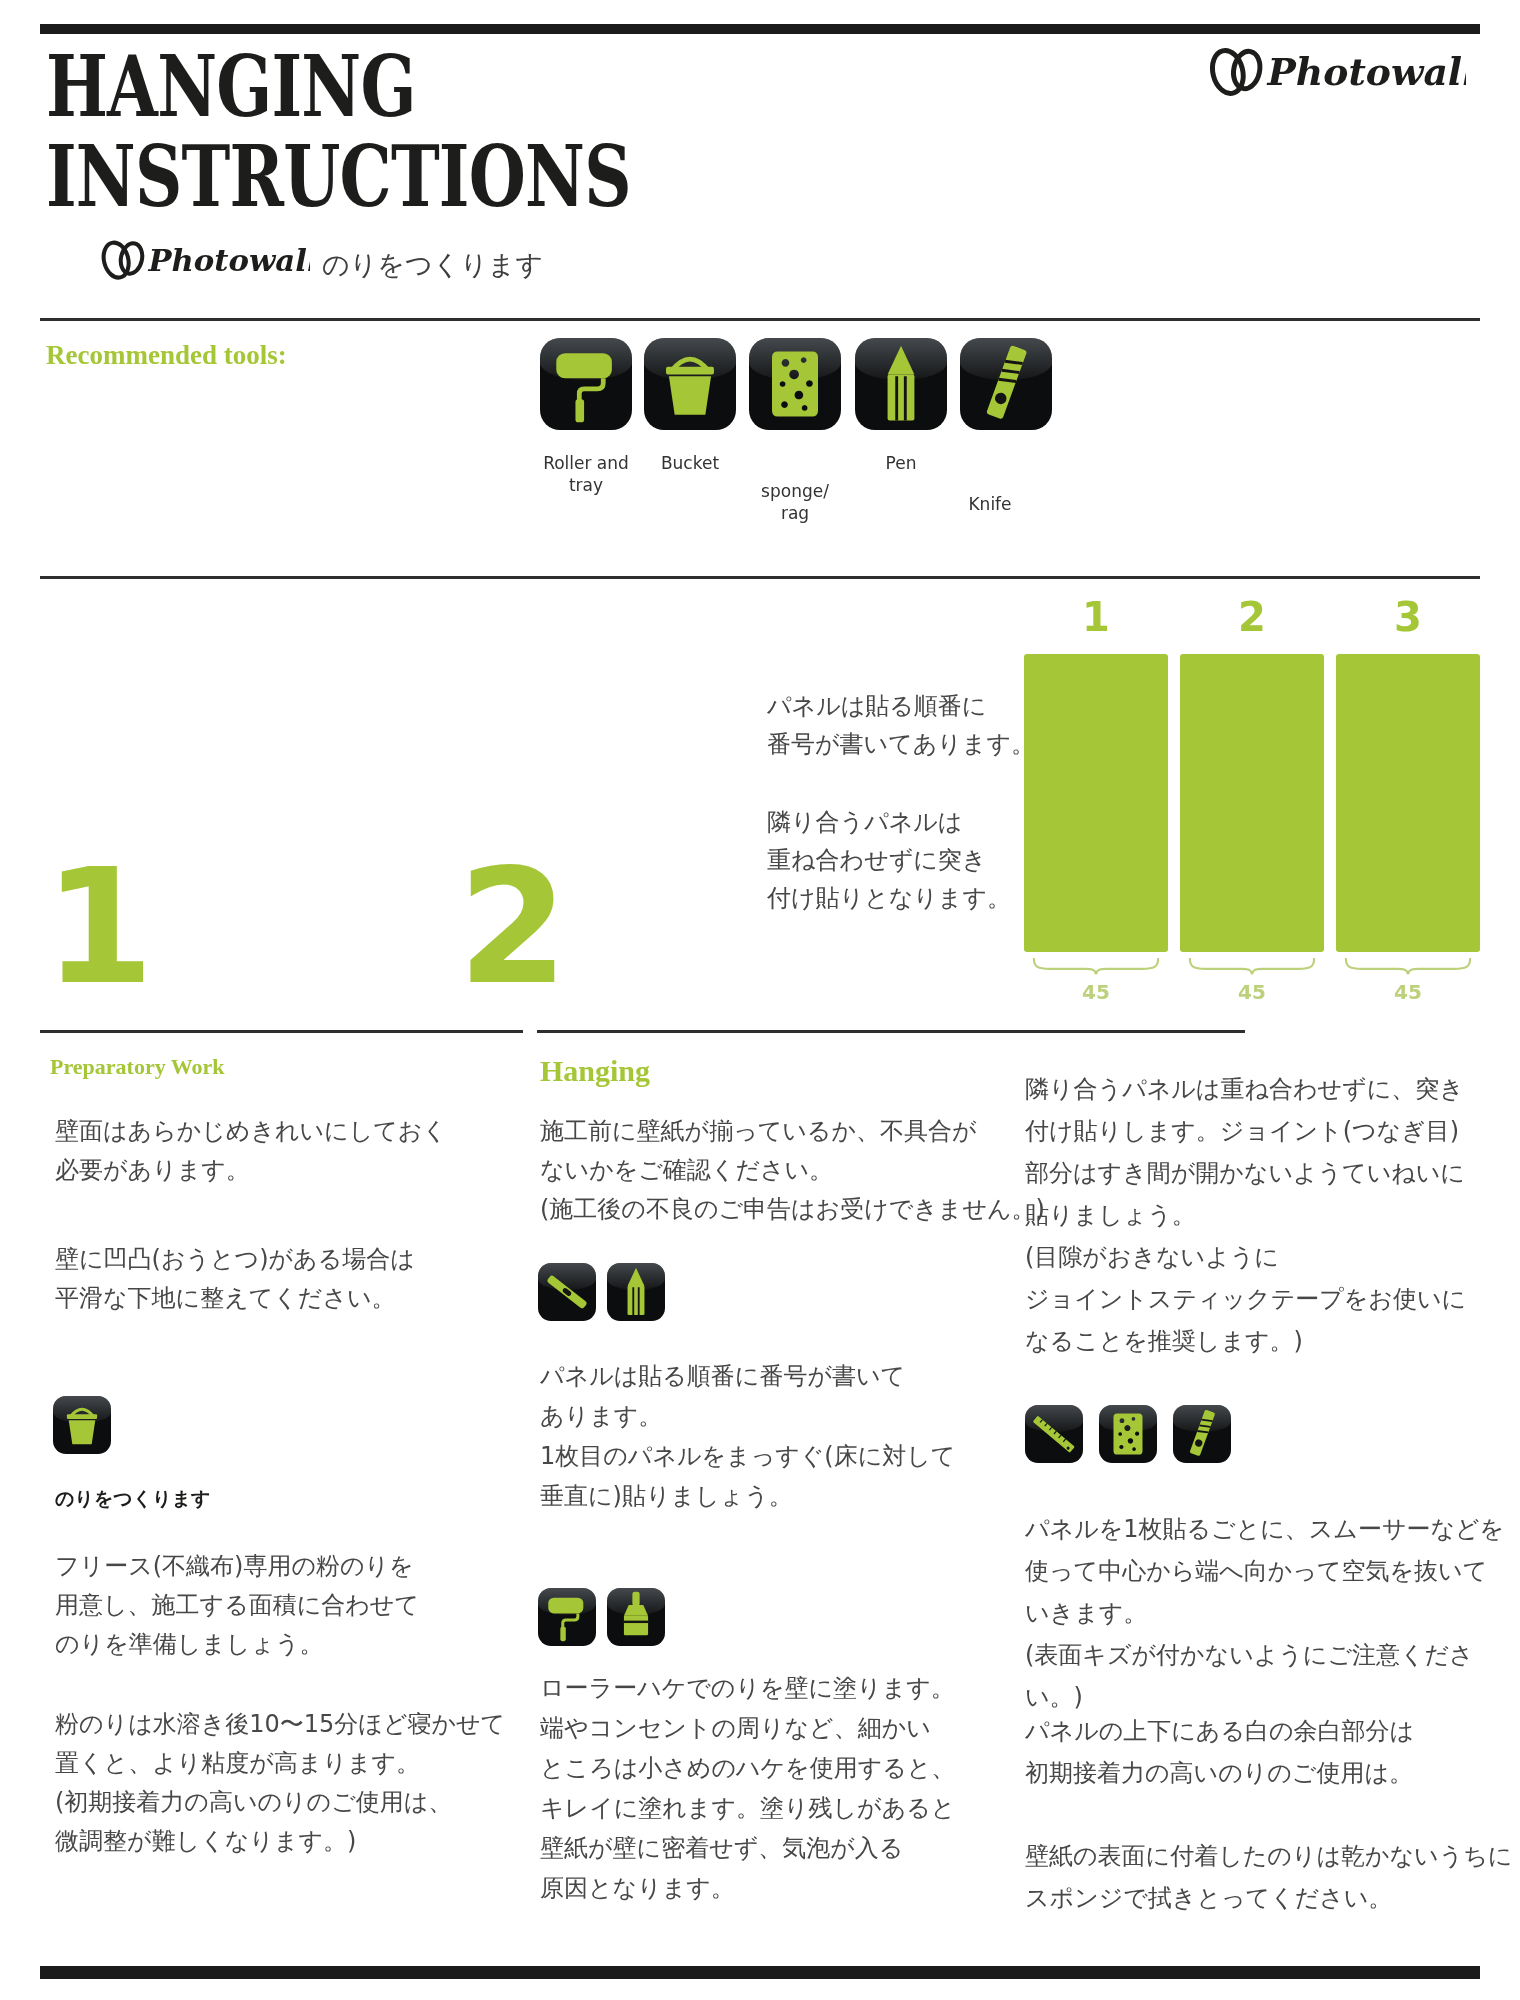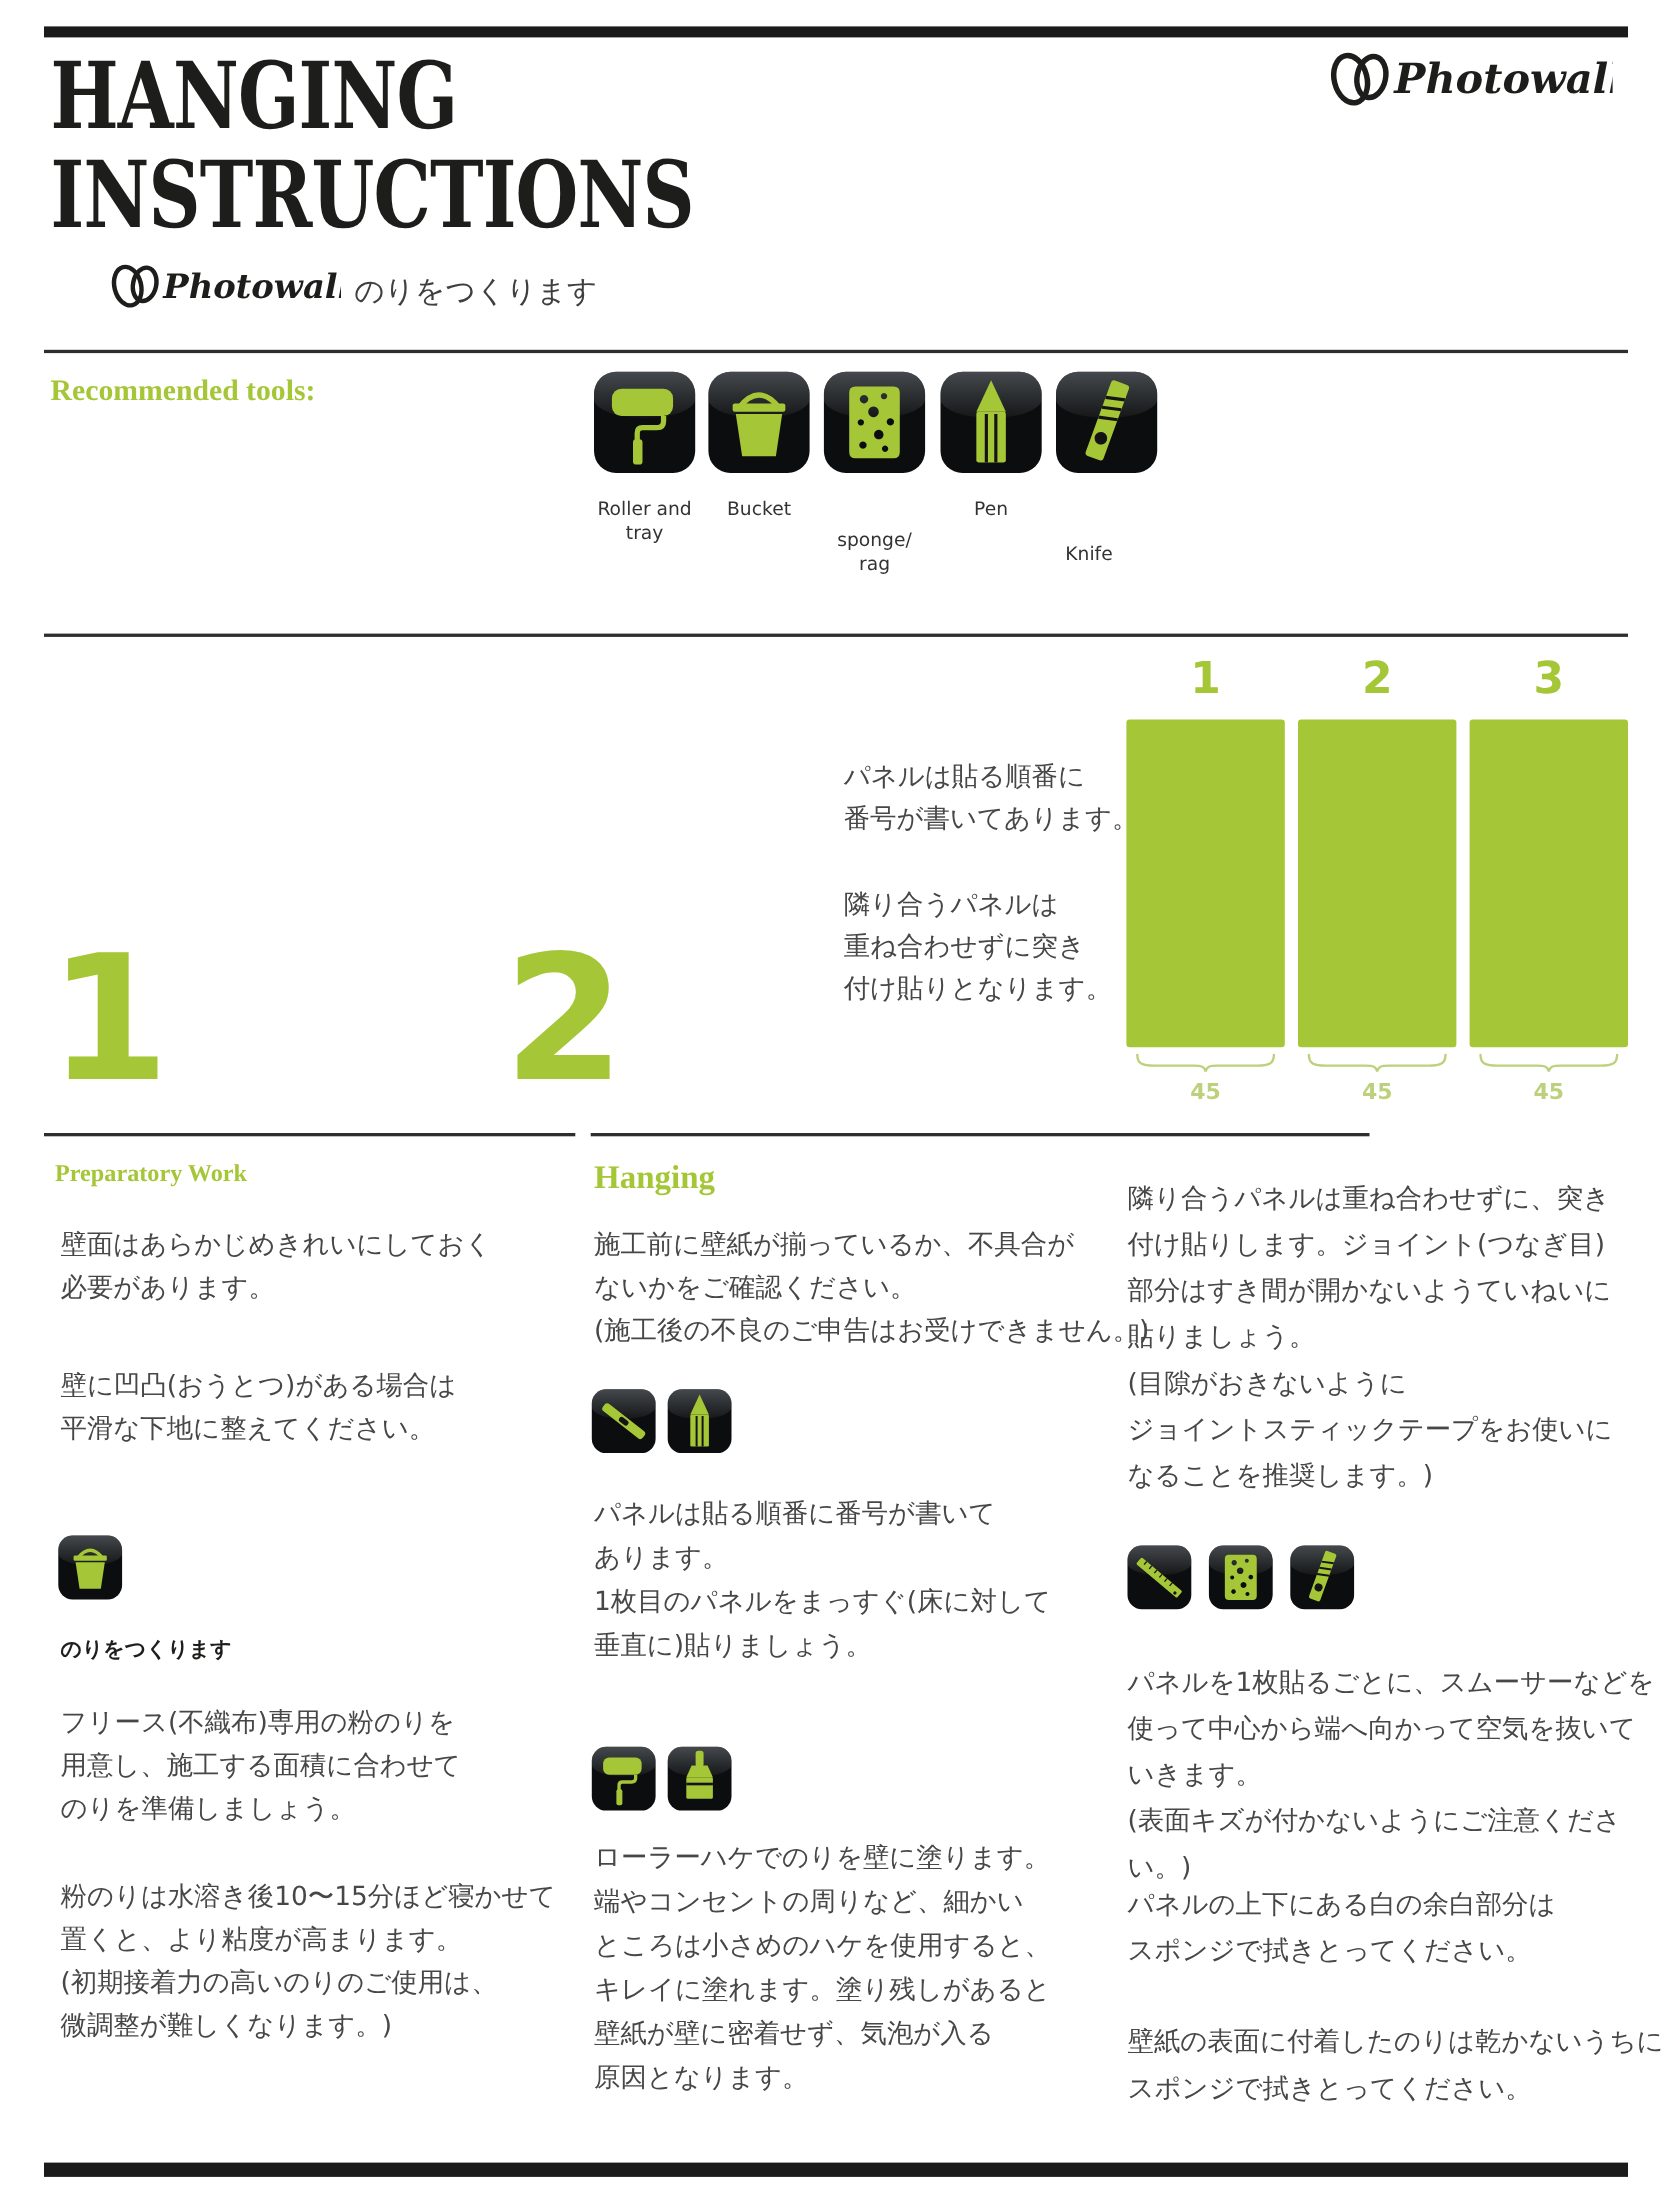--- a/index.html
+++ b/index.html
@@ -303,17 +303,17 @@
       <circle cx="48" cy="64" r="6" fill="#141414"></circle>
     </g>
   </svg>
 </div>
 
 <div class="abs jp lh42" style="left:1025px;top:1508px;">パネルを1枚貼るごとに、スムーサーなどを
 使って中心から端へ向かって空気を抜いて
 いきます。
 (表面キズが付かないようにご注意ください。)</div>
 <div class="abs jp lh42" style="left:1025px;top:1710px;">パネルの上下にある白の余白部分は
-スポンジで拭きとってください。</div>
+初期接着力の高いのりのご使用は。</div>
 <div class="abs jp lh42" style="left:1025px;top:1835px;">壁紙の表面に付着したのりは乾かないうちに
 スポンジで拭きとってください。</div>
 
 <div class="abs bar" style="left:40px;top:1966px;width:1440px;height:13px;"></div>
 
 </body></html>

